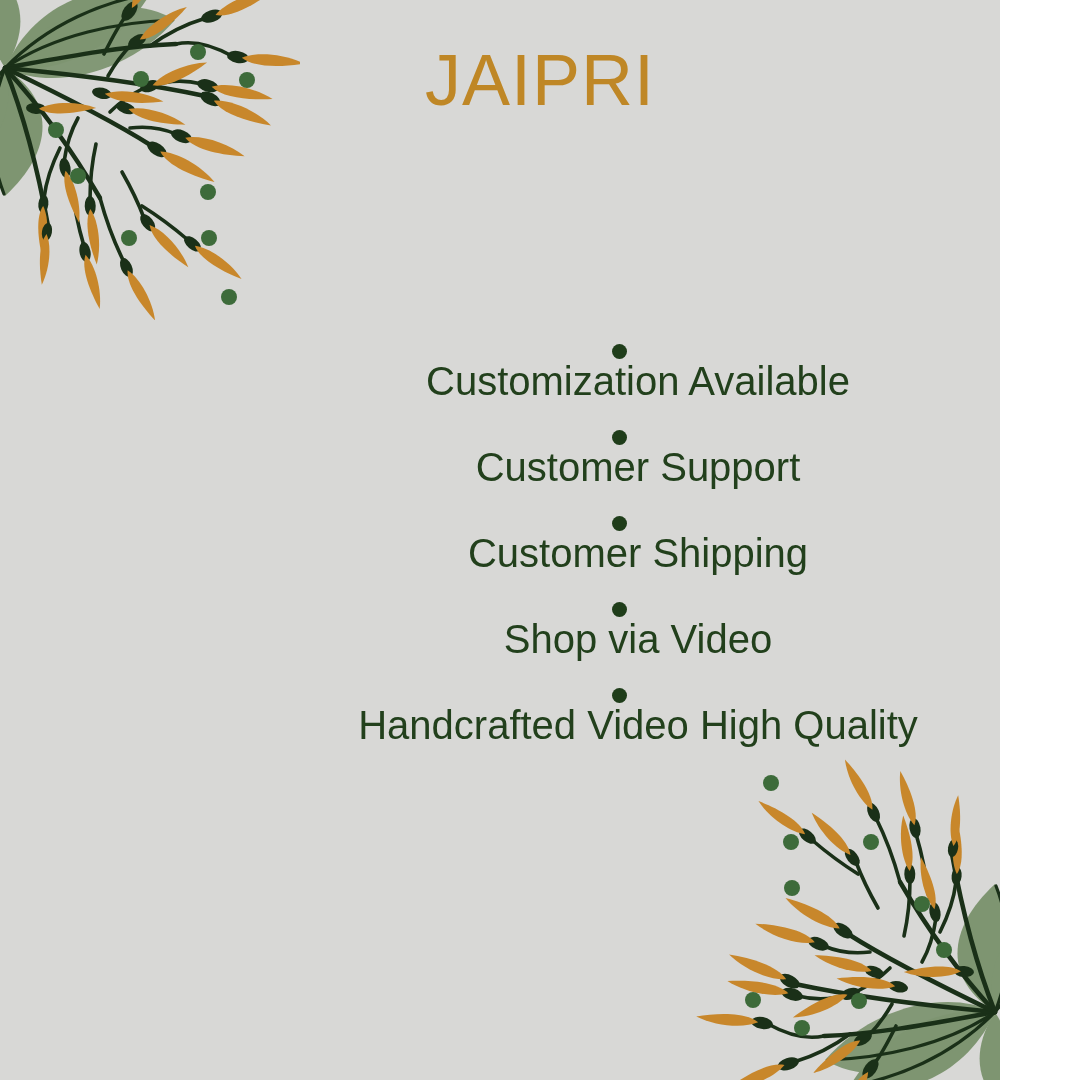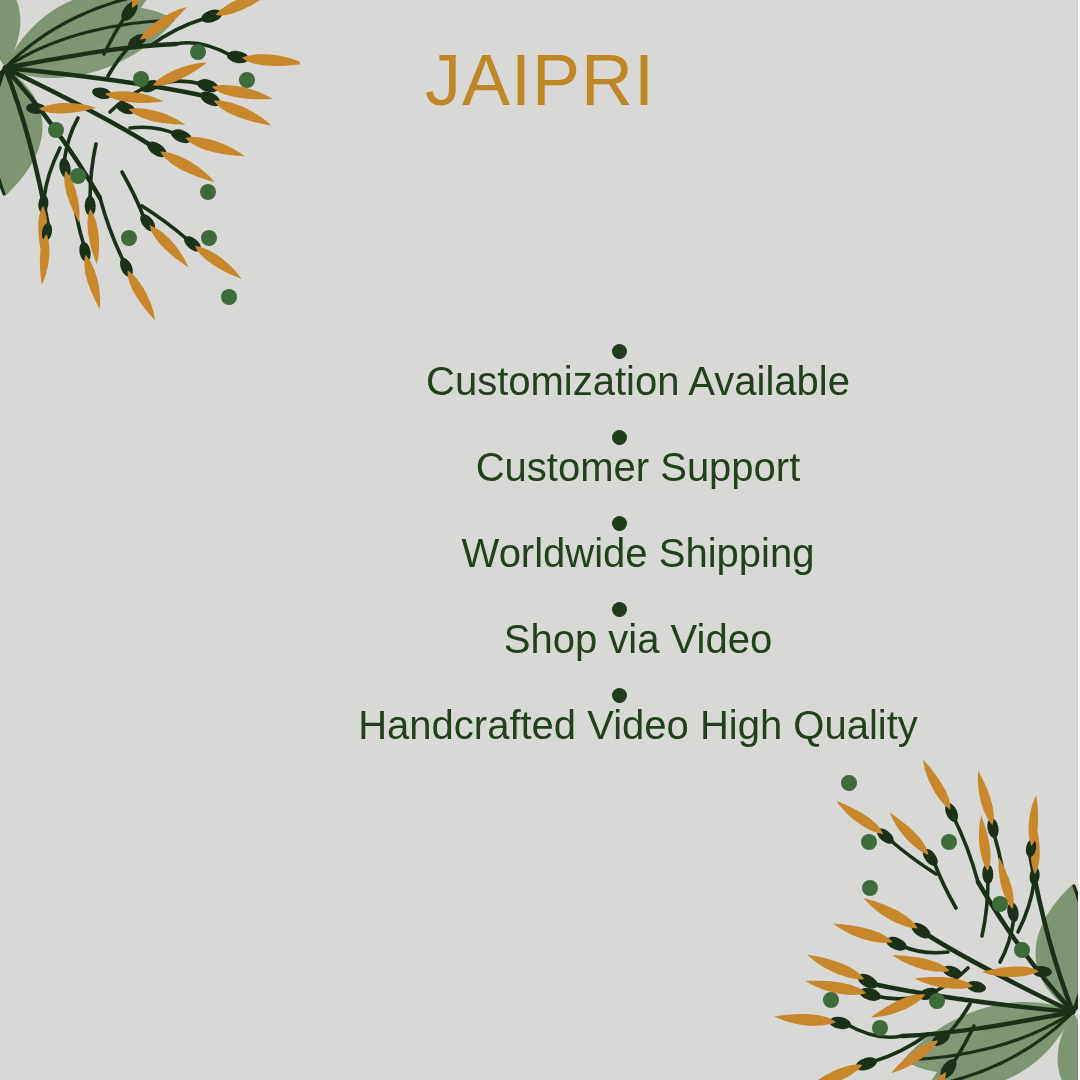--- a/index.html
+++ b/index.html
@@ -8,21 +8,21 @@
   }
   body {
     width: 1080px;
     height: 1080px;
     overflow: hidden;
     font-family: "Liberation Sans", sans-serif;
   }
 
   #poster {
     position: relative;
-    width: 1078px;
+    width: 1000px;
     height: 1080px;
     background: #d8d8d6;
     overflow: hidden;
   }
 
   
   .corner-art {
     position: absolute;
     pointer-events: none;
   }
@@ -414,21 +414,21 @@
     <li class="advantage-item">
       <span class="bullet-dot"></span>
       <span class="advantage-label">Customization Available</span>
     </li>
     <li class="advantage-item">
       <span class="bullet-dot"></span>
       <span class="advantage-label">Customer Support</span>
     </li>
     <li class="advantage-item">
       <span class="bullet-dot"></span>
-      <span class="advantage-label">Worldwide Shipping</span>
+      <span class="advantage-label">Customer Shipping</span>
     </li>
     <li class="advantage-item">
       <span class="bullet-dot"></span>
       <span class="advantage-label">Shop via Video</span>
     </li>
     <li class="advantage-item">
       <span class="bullet-dot"></span>
       <span class="advantage-label">Handcrafted Video High Quality</span>
     </li>
   </ul>

